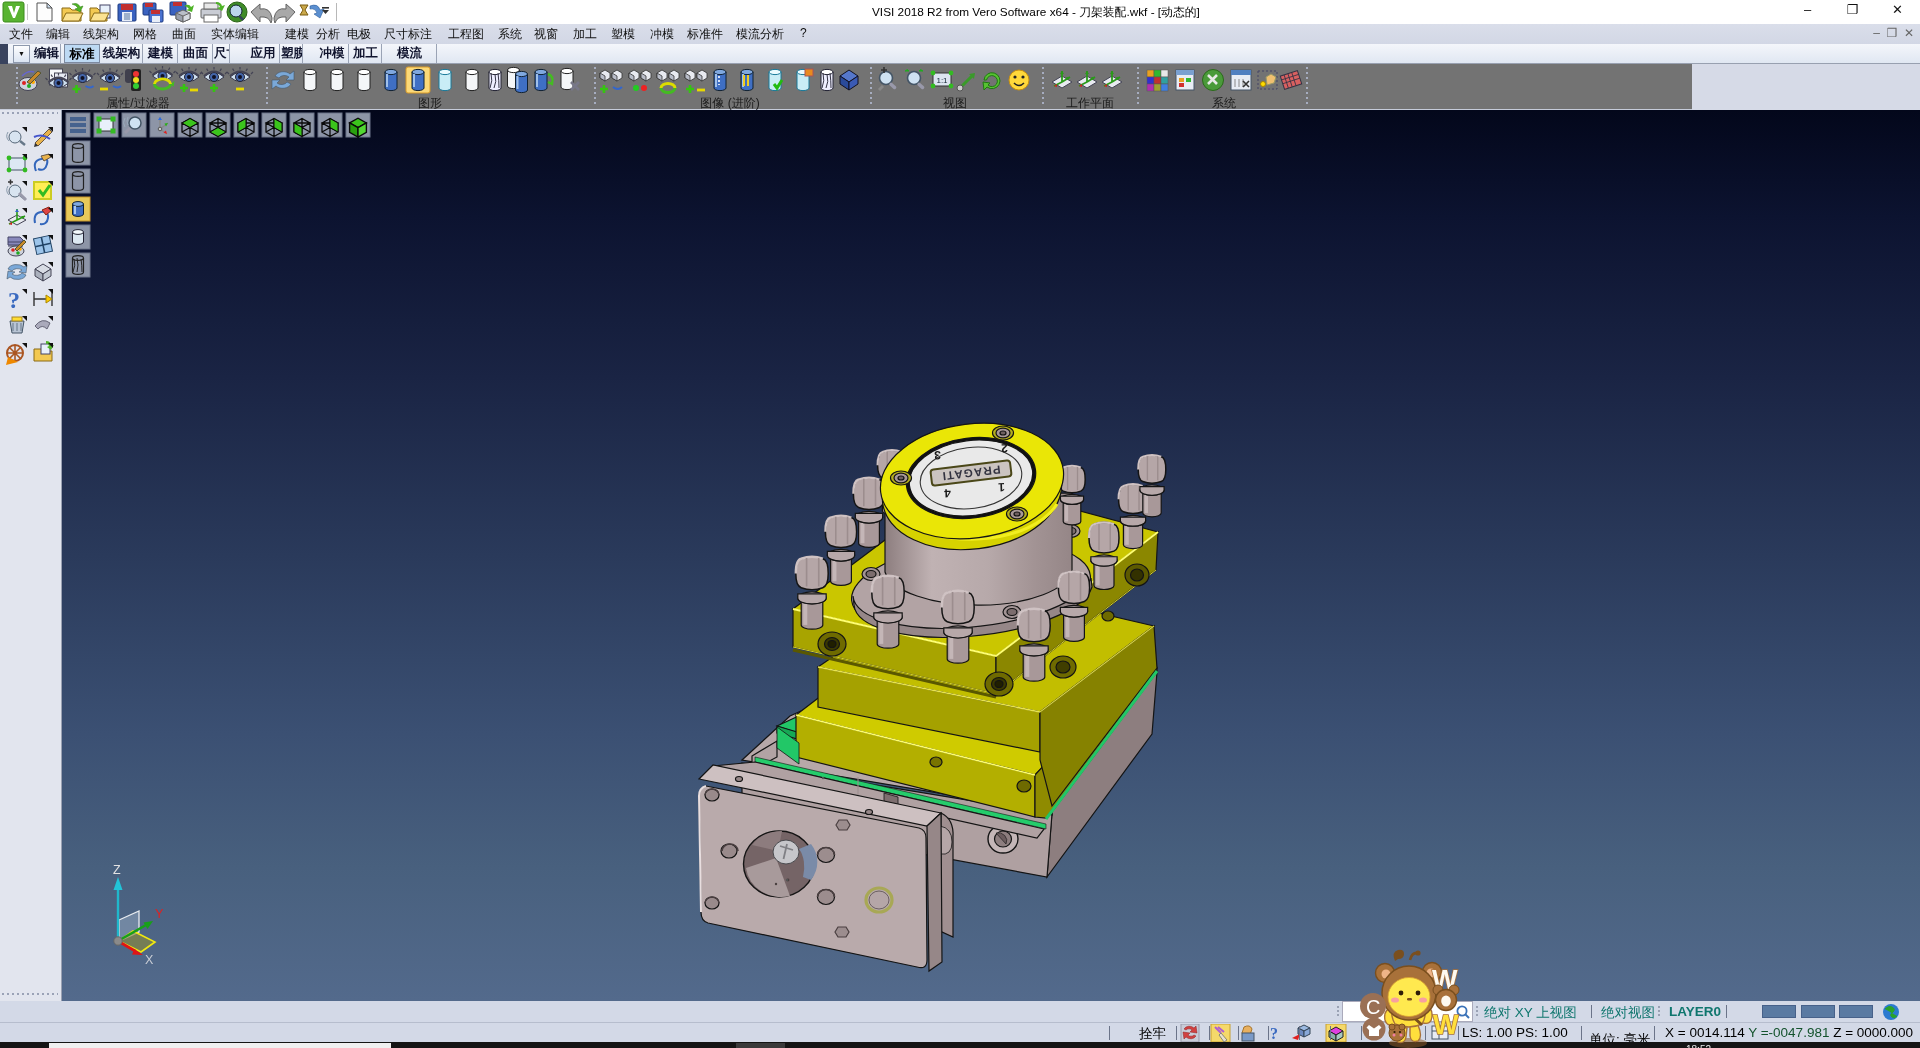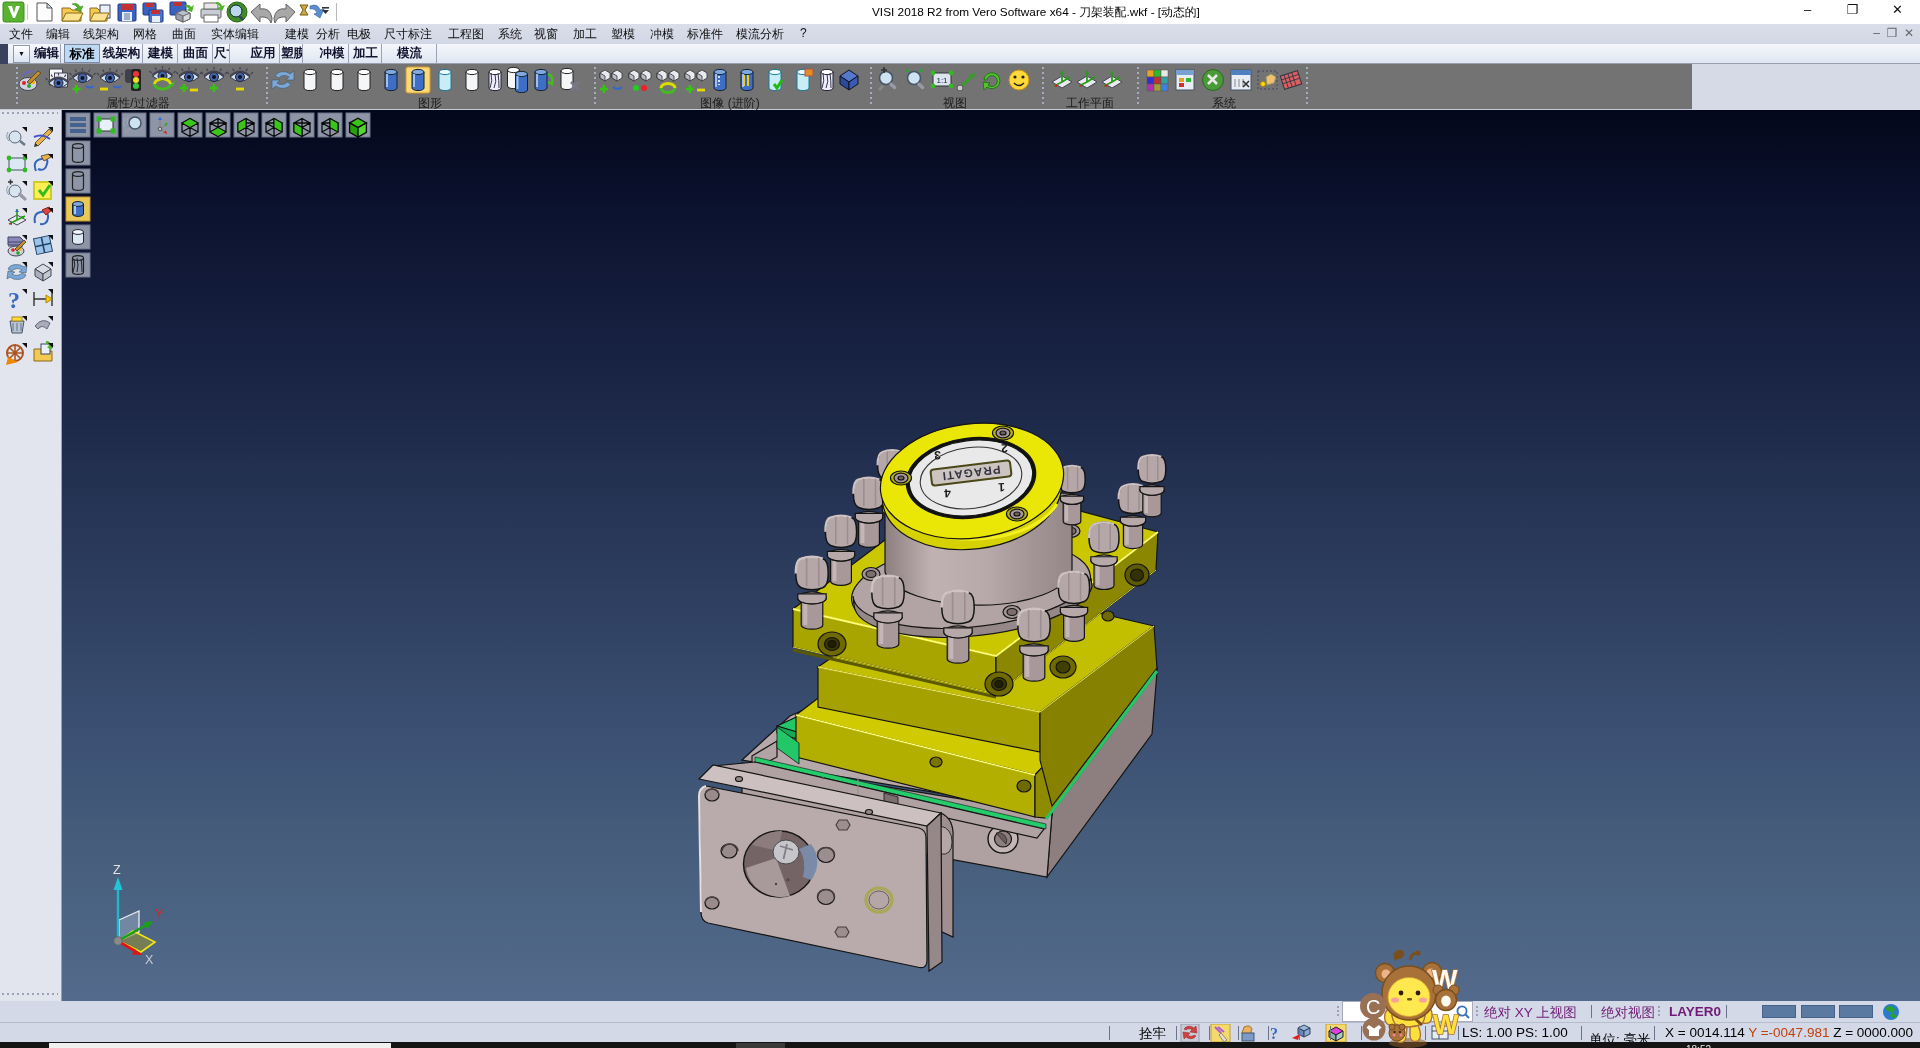--- a/index.html
+++ b/index.html
@@ -15,21 +15,21 @@
 #tabrow .drop { position:absolute; left:13px; top:1px; width:17px; height:18px; background:linear-gradient(#fdfdfe,#dbe4f2); border:1px solid #8e99ad; font-size:7px; text-align:center; line-height:16px; color:#111; }
 #tabrow .tab { position:absolute; top:0; height:19px; border-right:1px solid #9aa3b5; color:#10142e; font-weight:bold; font-size:12.5px; text-align:center; line-height:19px; white-space:nowrap; overflow:hidden; }
 #tabrow .tab.sel { background:#bdd9f3; border:1px solid #7d8aa0; color:#000; }
 #toolbar { position:absolute; left:0; top:64px; width:1692px; height:46px; background:#737373; border-bottom:1px solid #c6ccda; }
 #toolbar .cap { position:absolute; top:31px; font-size:12px; color:#1a1a1a; transform:translateX(-50%); white-space:nowrap; }
 #toolbar .sep { position:absolute; top:3px; width:2px; height:40px; background-image:repeating-linear-gradient(#a6adc0 0 2px, transparent 2px 5px); }
 #main { position:absolute; left:0; top:110px; width:1920px; height:891px; }
 #viewport { position:absolute; left:62px; top:0; width:1858px; height:891px;
   background:linear-gradient(180deg,#03071b 0%,#0c1330 12%,#1a2444 30%,#2a3a5b 50%,#3b5073 70%,#48607e 85%,#536a8c 100%); }
 #leftpanel { position:absolute; left:0; top:0; width:62px; height:891px; background:#e2e5ee; border-right:1px solid #9aa1b2; }
-#status1 { position:absolute; left:0; top:1001px; width:1920px; height:21px; background:#d3d9e7; font-size:13.5px; color:#701a75; }
+#status1 { position:absolute; left:0; top:1001px; width:1920px; height:21px; background:#d3d9e7; font-size:13.5px; color:#0f766e; }
 #status2 { position:absolute; left:0; top:1022px; width:1920px; height:20px; background:#d3d9e7; border-top:1px solid #b6bdcd; font-size:13.5px; color:#000; }
 #taskbar { position:absolute; left:0; top:1042px; width:1920px; height:6px; background:#141414; }
 .vsep1 { position:absolute; top:4px; width:1px; height:13px; background:#6b7489; }
 .vsep2 { position:absolute; top:3px; width:1px; height:14px; background:#6b7489; }
 .st { position:absolute; white-space:nowrap; }
 </style></head><body>
 <div id="app">
     <div id="titlebar">
       <svg style="position:absolute;left:0px;top:0px;" width="360" height="24" viewBox="0 0 360 24" xmlns="http://www.w3.org/2000/svg">
         <rect x="3" y="2" width="21" height="20" rx="2" fill="#59b331" stroke="#3c8c1c"></rect>
@@ -774,21 +774,21 @@
       <div class="vsep2" style="left:1425px"></div>
       <div class="vsep2" style="left:1458px"></div>
       <svg style="position:absolute;left:1430px;top:2px;" width="22" height="16" viewBox="0 0 22 16" xmlns="http://www.w3.org/2000/svg">
         <rect x="2" y="1" width="16" height="13" fill="#e8ecf4" stroke="#456"></rect>
         <path d="M2 6 h16 M9 1 v13" stroke="#456"></path>
       </svg>
       <div class="st" style="left:1462px;top:2px;">LS: 1.00 PS: 1.00</div>
       <div class="vsep2" style="left:1581px"></div>
       <div class="st" style="left:1589px;top:8px;">单位: 毫米</div>
       <div class="vsep2" style="left:1654px"></div>
-      <div class="st" style="left:1665px;top:2px;">X = 0014.114 <span style="color:#c2410c">Y =-0047.981</span> Z = 0000.000</div>
+      <div class="st" style="left:1665px;top:2px;">X = 0014.114 <span style="color:#14532d">Y =-0047.981</span> Z = 0000.000</div>
     </div>
     <div id="taskbar">
       <div style="position:absolute;left:49px;top:1px;width:342px;height:5px;background:#f0f0f0;"></div>
       <div style="position:absolute;left:736px;top:1px;width:49px;height:5px;background:#3a3a3a;"></div>
       <div style="position:absolute;left:1686px;top:2px;color:#e8e8e8;font-size:10px;height:4px;overflow:hidden;">18:52</div>
     </div>
     <svg style="position:absolute;left:1350px;top:945px;" width="120" height="103" viewBox="0 0 120 103" xmlns="http://www.w3.org/2000/svg">
       <ellipse cx="58" cy="98" rx="19" ry="5" fill="#8a5a28" opacity="0.55"></ellipse>
       <path d="M47 82 q-4 12 1 15 q7 2 8 -5 l1 -9 z" fill="#ffdf3c" stroke="#a8713a" stroke-width="1.4"></path>
       <path d="M68 80 q5 12 0 16 q-7 2 -8 -5 l0 -10 z" fill="#ffdf3c" stroke="#a8713a" stroke-width="1.4"></path>

